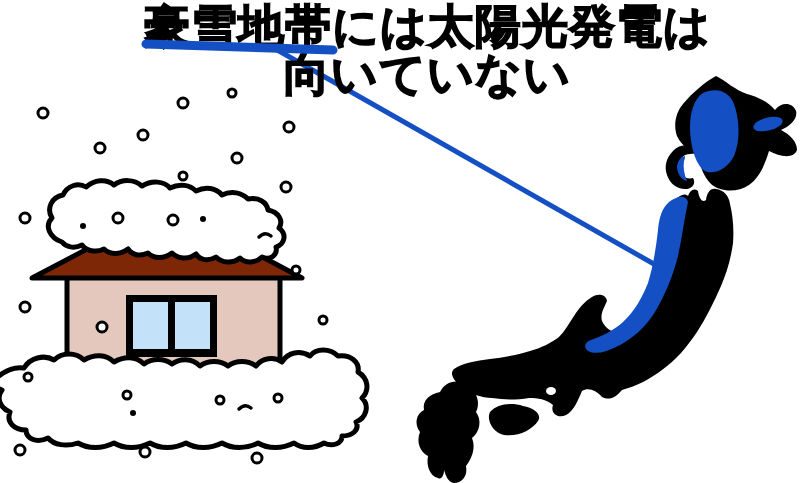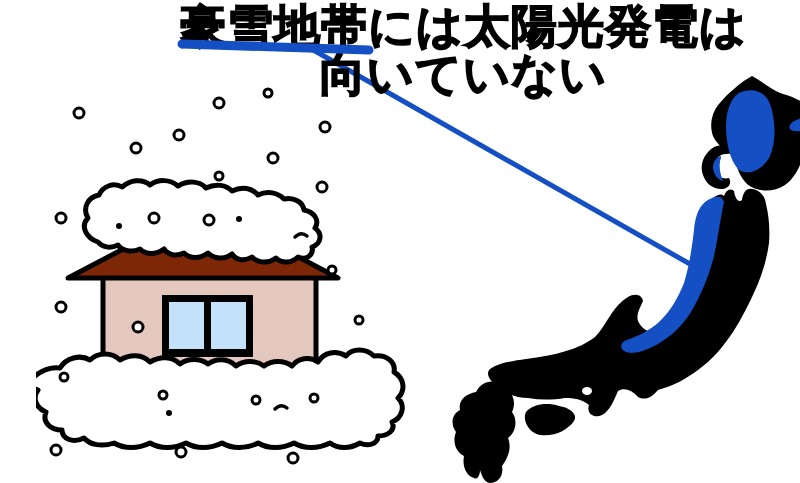--- a/index.html
+++ b/index.html
@@ -3,21 +3,21 @@
 <meta charset="utf-8">
 <style>
   :root{
     --background:#ffffff; --text:#000000; --accent-blue:#1450c4;
     --map-land:#000000; --snow-region-blue:#1450c4; --roof-brown:#7e2706;
     --wall-pink:#e4c8be; --window-blue:#c3e2f9; --snow-white:#ffffff; --outline:#000000;
   }
   html,body{margin:0;padding:0;}
   body{width:800px;height:483px;overflow:hidden;background:var(--background);
        font-family:"Liberation Sans","DejaVu Sans",sans-serif;}
-  .canvas{position:relative;width:664px;height:483px;background:var(--background);margin-left:36px;}
+  .canvas{position:relative;width:664px;height:483px;background:var(--background);}
   svg.layer{position:absolute;left:0;top:0;}
   #art-bottom{z-index:1;}
   .title{position:absolute;left:55px;top:2px;width:745px;z-index:2;
          text-align:center;color:var(--text);font-weight:900;
          font-size:46px;line-height:48px;letter-spacing:1px;
          -webkit-text-stroke:1.5px var(--text);}
   .title span{display:block;white-space:nowrap;}
   #art-top{z-index:3;pointer-events:none;}
   .accent-stroke{stroke:var(--accent-blue);fill:none;}
   .land{fill:var(--map-land);stroke:none;}

